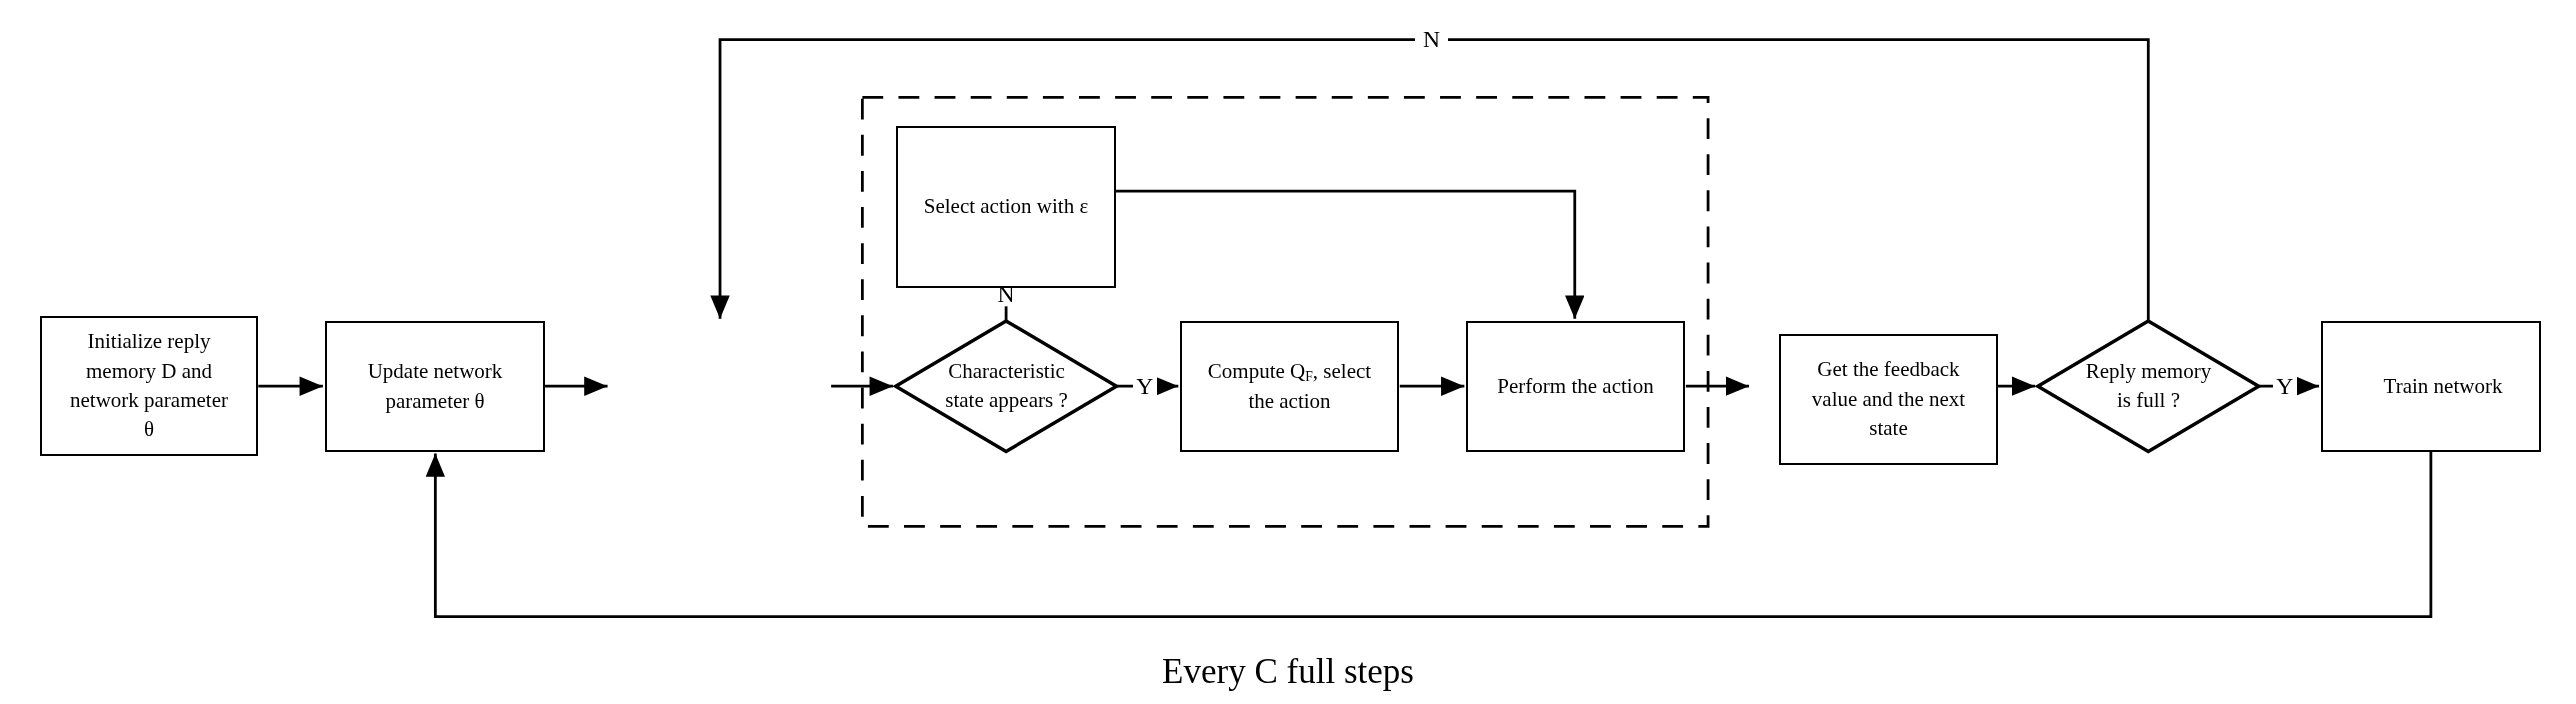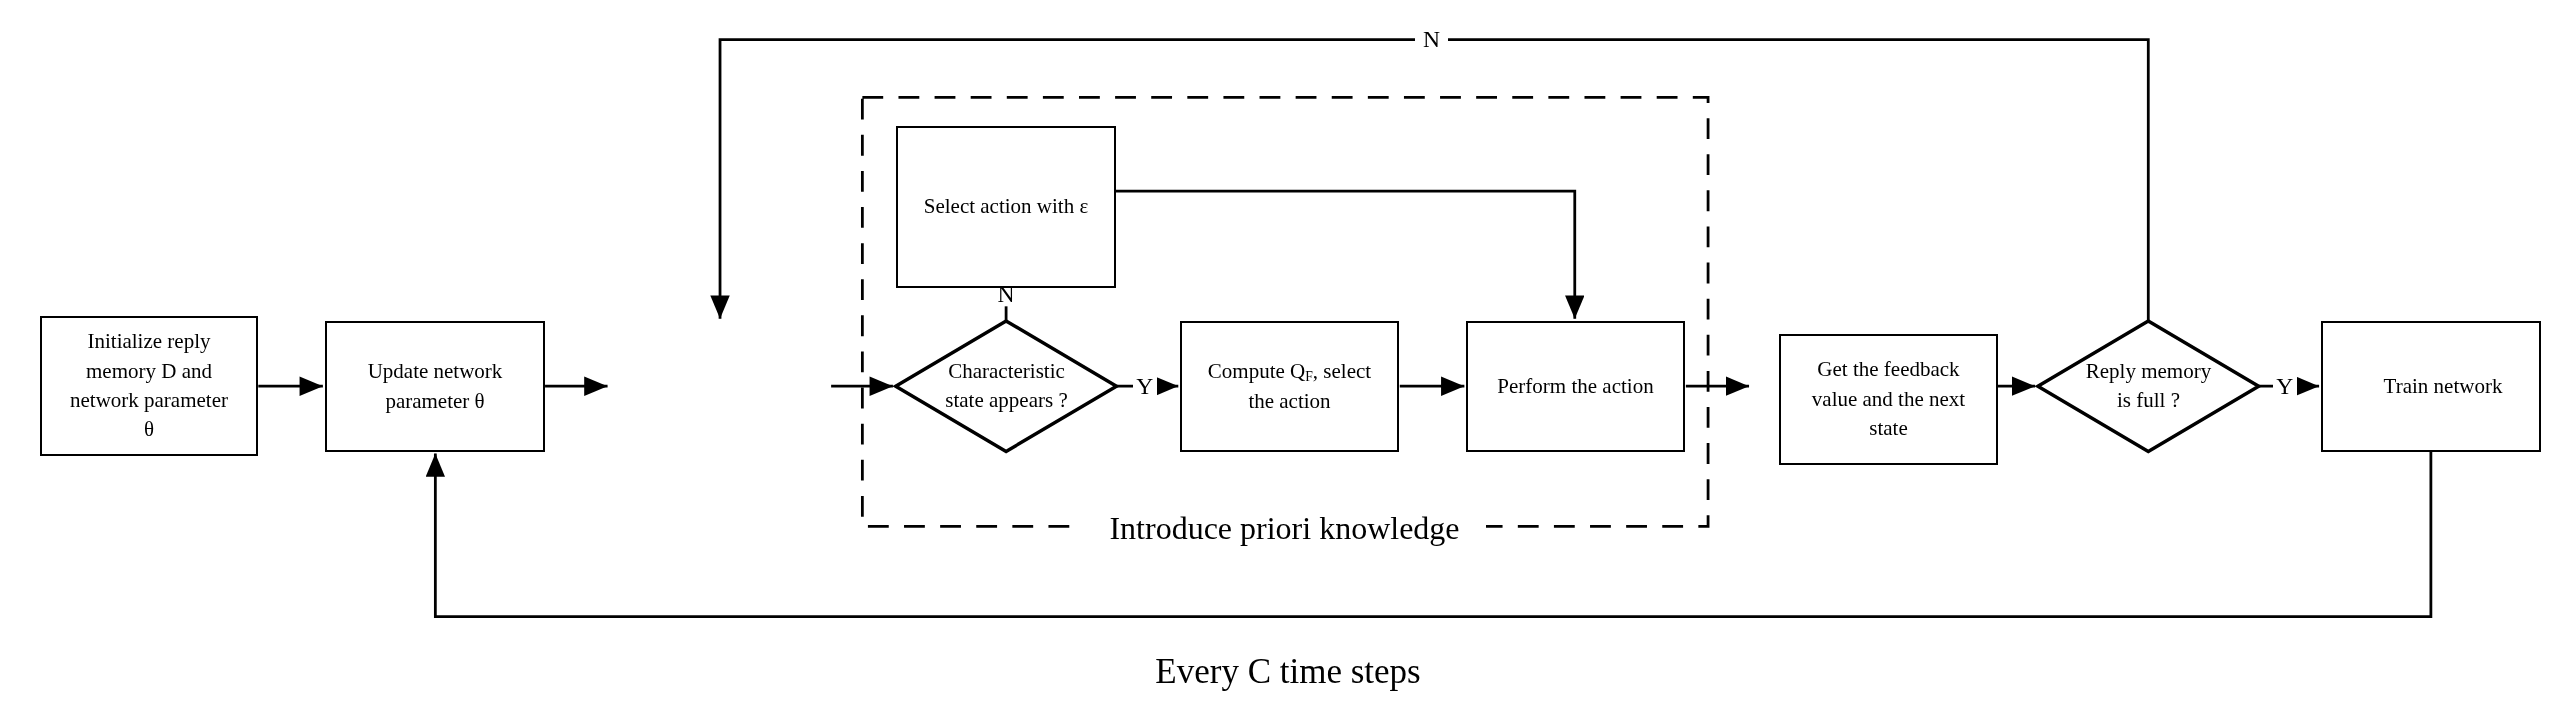--- a/index.html
+++ b/index.html
@@ -118,17 +118,16 @@
   </div>
   <div class="dtext" style="left:2058px;top:351px;width:181px;height:69px;">
     <span>Reply memory<br>is full ?</span>
   </div>
 
   <div class="elabel bg" style="left:1133px;top:371px;width:23.6px;height:31px;">Y</div>
   <div class="elabel" style="left:992px;top:279px;width:28px;height:31px;">N</div>
   <div class="elabel bg" style="left:2273px;top:371px;width:23.6px;height:31px;">Y</div>
   <div class="elabel bg" style="left:1415px;top:23.6px;width:33px;height:32px;">N</div>
 
-  <div class="cap region" style="left:1083px;top:507px;width:403px;height:42px;">Introduce priori knowledge</div>
-  <div class="cap loop" style="left:1118px;top:649px;width:340px;height:46px;">Every C time steps</div>
+  <div class="cap loop" style="left:1118px;top:649px;width:340px;height:46px;">Every C full steps</div>
 
 </div>
 
 
 </body></html>

